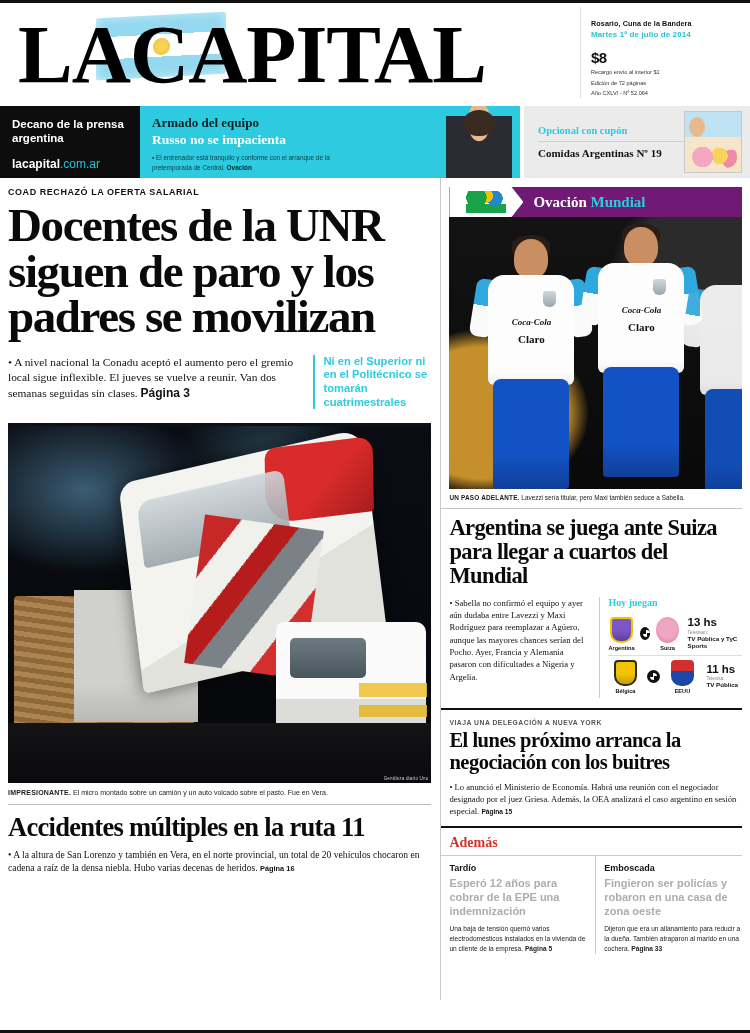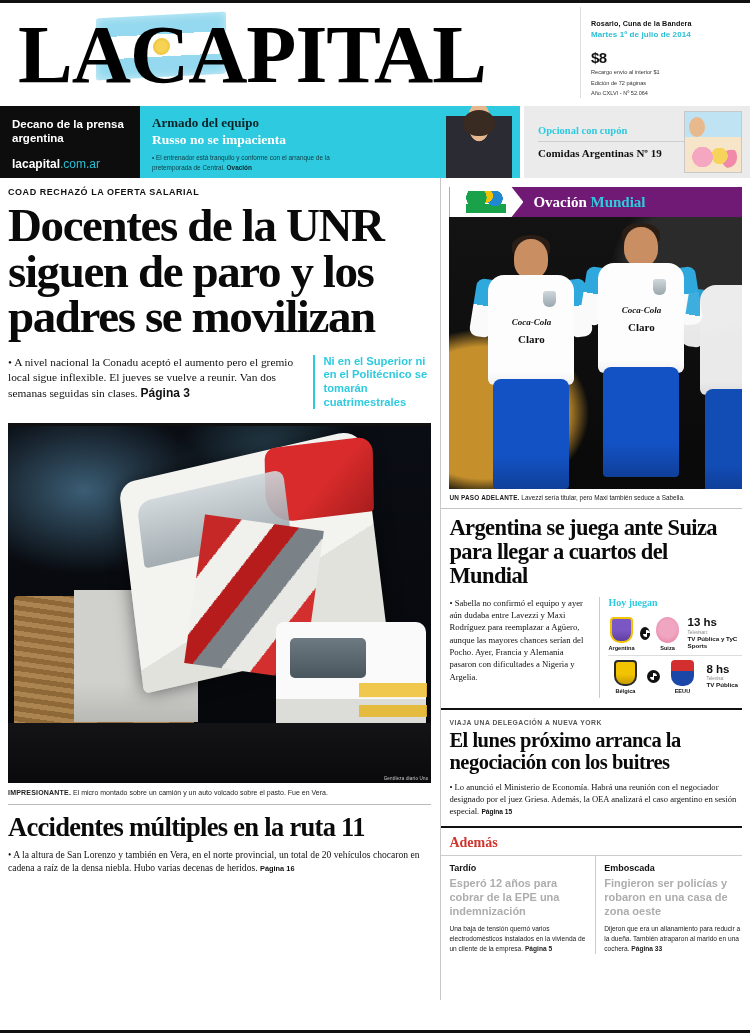--- a/index.html
+++ b/index.html
@@ -681,21 +681,21 @@
             <div class="team">
               <div class="crest-img crest-bel"></div>
               <div class="team-name">Bélgica</div>
             </div>
             <div class="vs-dot"></div>
             <div class="team">
               <div class="crest-img crest-usa"></div>
               <div class="team-name">EEUU</div>
             </div>
             <div class="match-info">
-              <div class="match-time">8 hs</div>
+              <div class="match-time">11 hs</div>
               <div class="match-tv-label">Televisa:</div>
               <div class="match-tv">TV Pública</div>
             </div>
           </div>
         </div>
       </div>
 
       <div class="section-kicker">VIAJA UNA DELEGACIÓN A NUEVA YORK</div>
       <div class="right-head2">El lunes próximo arranca la negociación con los buitres</div>
       <div class="right-sub2"><span>• Lo anunció el Ministerio de Economía. Habrá una reunión con el negociador designado por el juez Griesa. Además, la OEA analizará el caso argentino en sesión especial.</span> <span class="pag">Página 15</span></div>

